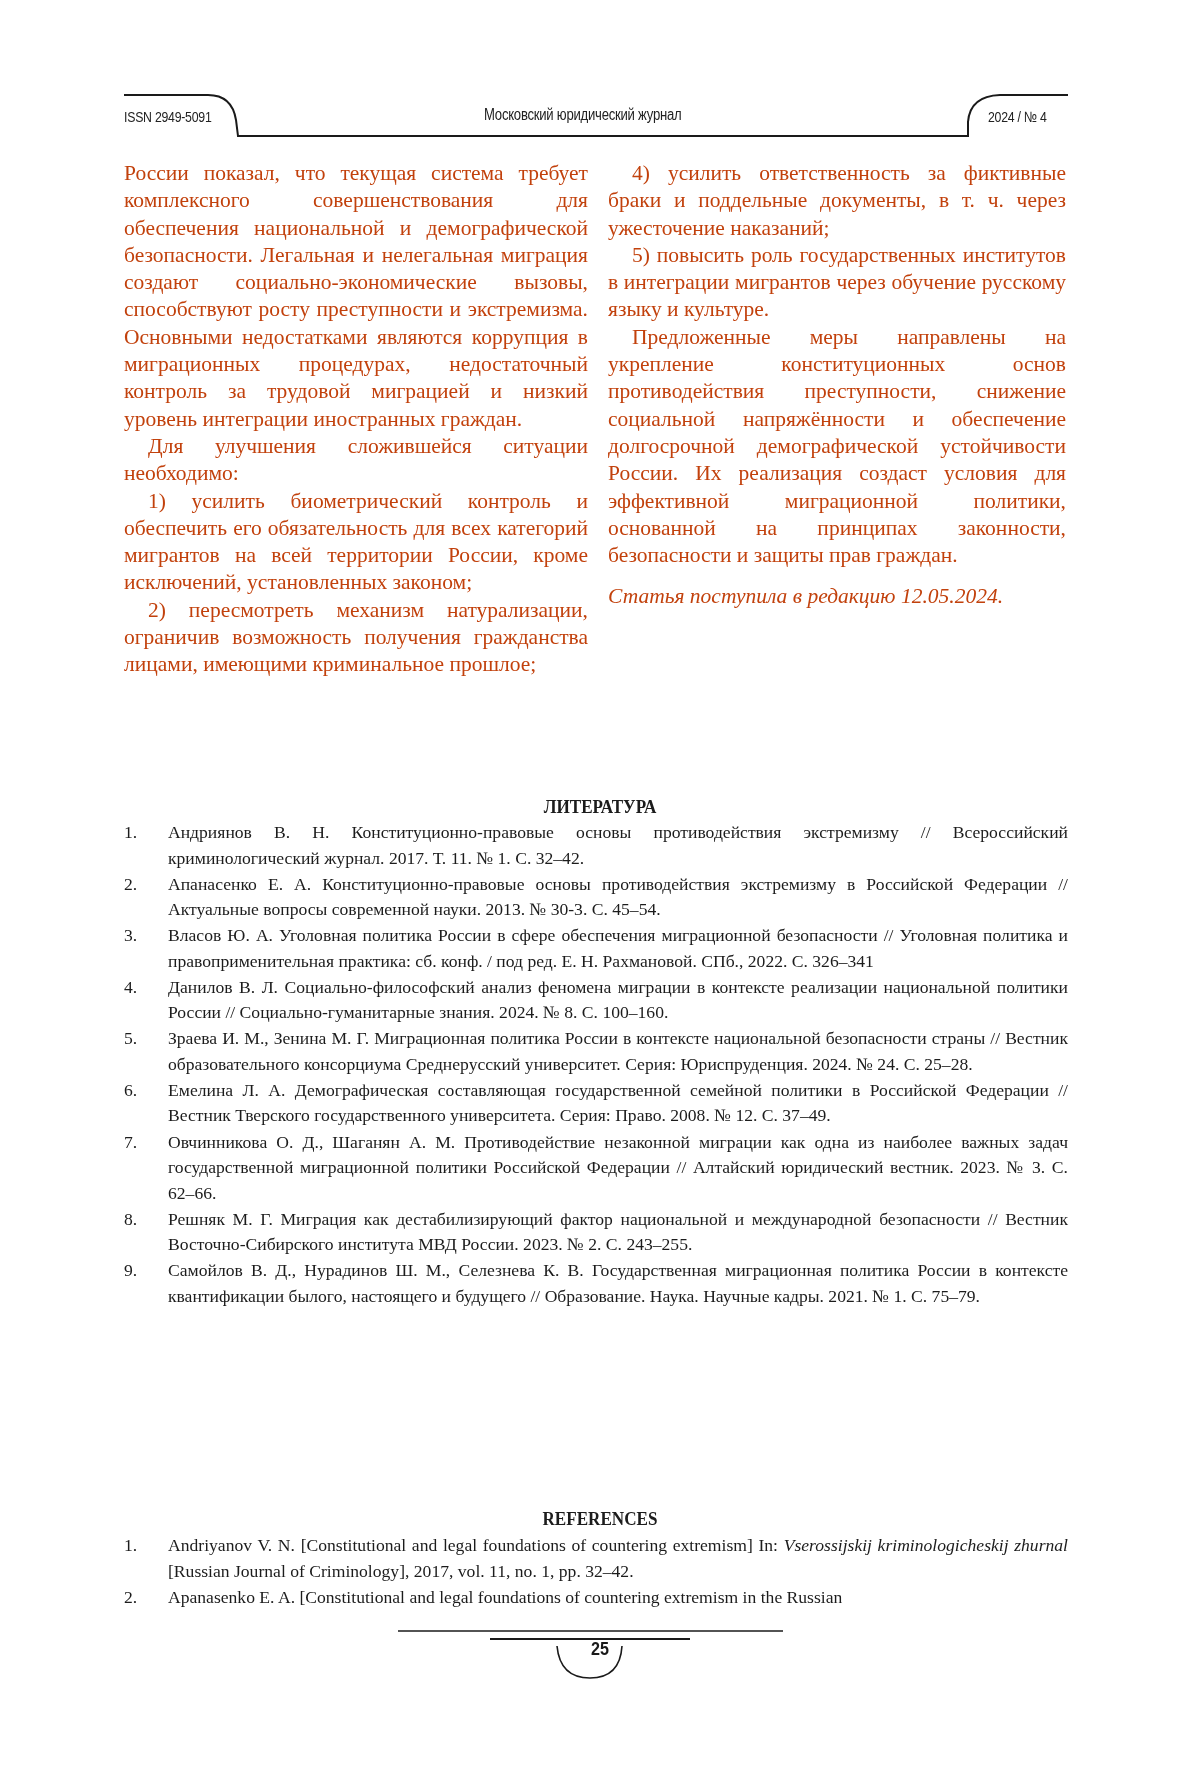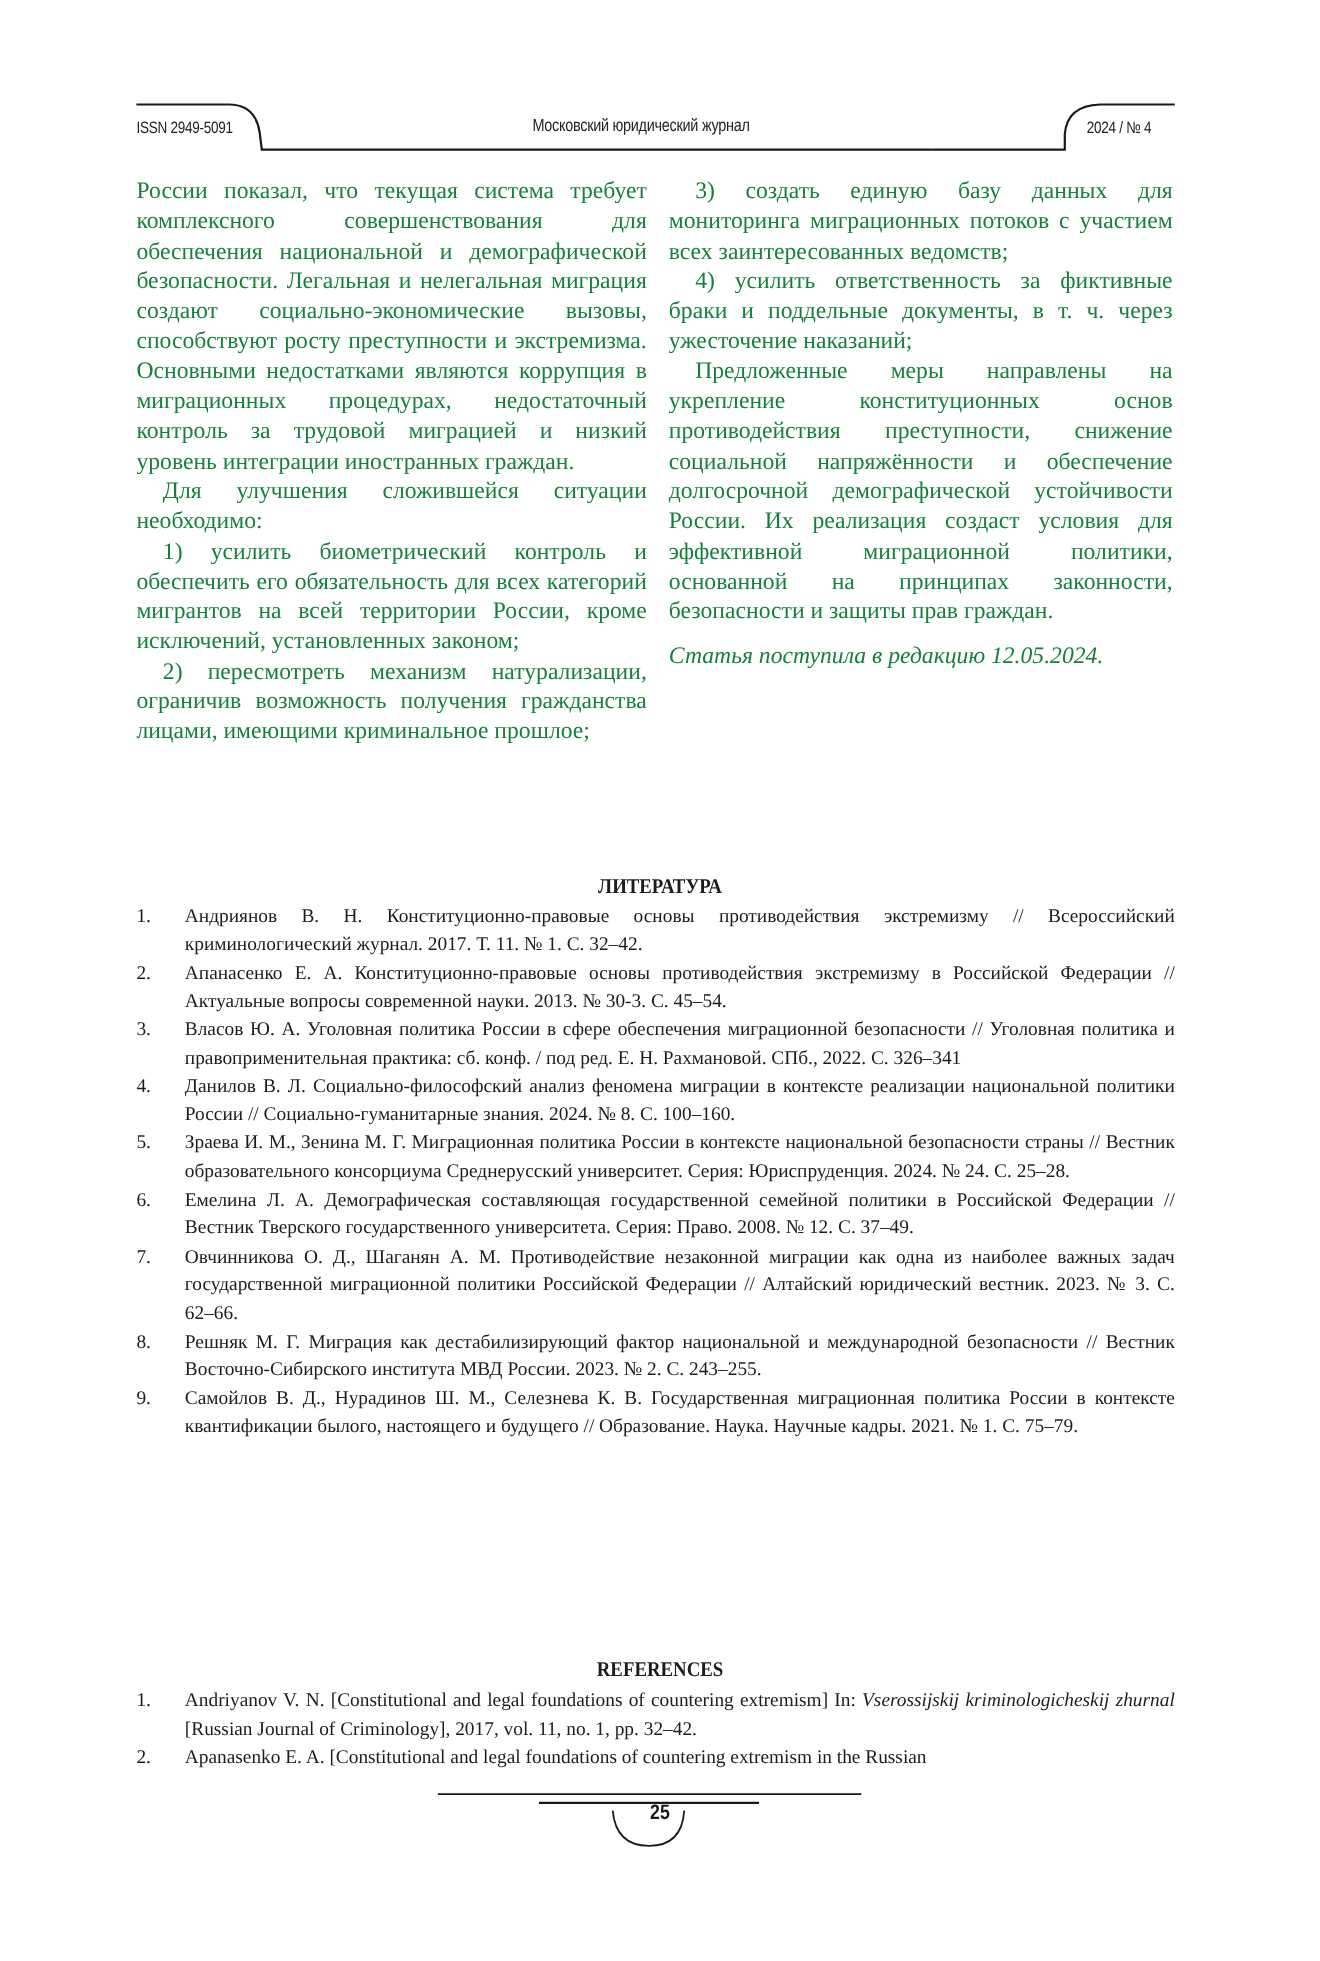--- a/index.html
+++ b/index.html
@@ -7,21 +7,21 @@
   .page { position: absolute; left: 0; top: 0; width: 1152px; height: 1783px; }
 
   
   .header-svg { position: absolute; left: 0; top: 0; width: 1200px; height: 140px; }
   .hdr-text { position: absolute; font-family: "Liberation Sans", sans-serif; font-size: 15px; letter-spacing: -0.3px; color: #222; transform: scaleX(0.82); transform-origin: left center; }
   .hdr-issn { left: 124px; top: 108px; }
   .hdr-title { left: 484px; top: 106px; font-size: 16px; transform-origin: left center; }
   .hdr-issue { left: 988px; top: 108px; }
 
   
-  .col { position: absolute; top: 160px; width: 464px; font-family: "Liberation Serif", serif; font-size: 21.5px; line-height: 27.3px; text-align: justify; color: #15803d; }
+  .col { position: absolute; top: 160px; width: 464px; font-family: "Liberation Serif", serif; font-size: 21.5px; line-height: 27.3px; text-align: justify; color: #c2410c; }
   .col-left { left: 124px; }
   .col-right { left: 608px; width: 458px; }
   .col p { margin: 0; }
   .indent { text-indent: 24px; }
   .received { font-style: italic; text-align: left; margin-top: 14px !important; }
 
   
   .section-title { position: absolute; left: 0; width: 1200px; text-align: center; font-family: "Liberation Serif", serif; font-weight: bold; font-size: 19px; letter-spacing: 0px; color: #1c1c1c; transform: scaleX(0.9); }
   .lit-title { top: 796px; }
   .ref-title { top: 1508px; }
@@ -51,22 +51,22 @@
   <div class="hdr-text hdr-issue">2024 / № 4</div>
 
   <div class="col col-left">
     <p>России показал, что текущая система требует комплексного совершенствования для обеспечения национальной и демографической безопасности. Легальная и нелегальная миграция создают социально-экономические вызовы, способствуют росту преступности и экстремизма. Основными недостатками являются коррупция в миграционных процедурах, недостаточный контроль за трудовой миграцией и низкий уровень интеграции иностранных граждан.</p>
     <p class="indent">Для улучшения сложившейся ситуации необходимо:</p>
     <p class="indent">1) усилить биометрический контроль и обеспечить его обязательность для всех категорий мигрантов на всей территории России, кроме исключений, установленных законом;</p>
     <p class="indent">2) пересмотреть механизм натурализации, ограничив возможность получения гражданства лицами, имеющими криминальное прошлое;</p>
   </div>
 
   <div class="col col-right">
-    <p class="indent">3) создать единую базу данных для мониторинга миграционных потоков с участием всех заинтересованных ведомств;</p>
     <p class="indent">4) усилить ответственность за фиктивные браки и поддельные документы, в т. ч. через ужесточение наказаний;</p>
+    <p class="indent">5) повысить роль государственных институтов в интеграции мигрантов через обучение русскому языку и культуре.</p>
     <p class="indent">Предложенные меры направлены на укрепление конституционных основ противодействия преступности, снижение социальной напряжённости и обеспечение долгосрочной демографической устойчивости России. Их реализация создаст условия для эффективной миграционной политики, основанной на принципах законности, безопасности и защиты прав граждан.</p>
     <p class="received">Статья поступила в редакцию 12.05.2024.</p>
   </div>
 
   <div class="section-title lit-title">ЛИТЕРАТУРА</div>
   <div class="ref-list lit-list">
     <div class="ref-item">
         <span class="ref-num">1.</span>
         <span class="ref-text">Андриянов В. Н. Конституционно-правовые основы противодействия экстремизму // Всероссийский криминологический журнал. 2017. Т. 11. № 1. С. 32–42.</span>
       </div>

